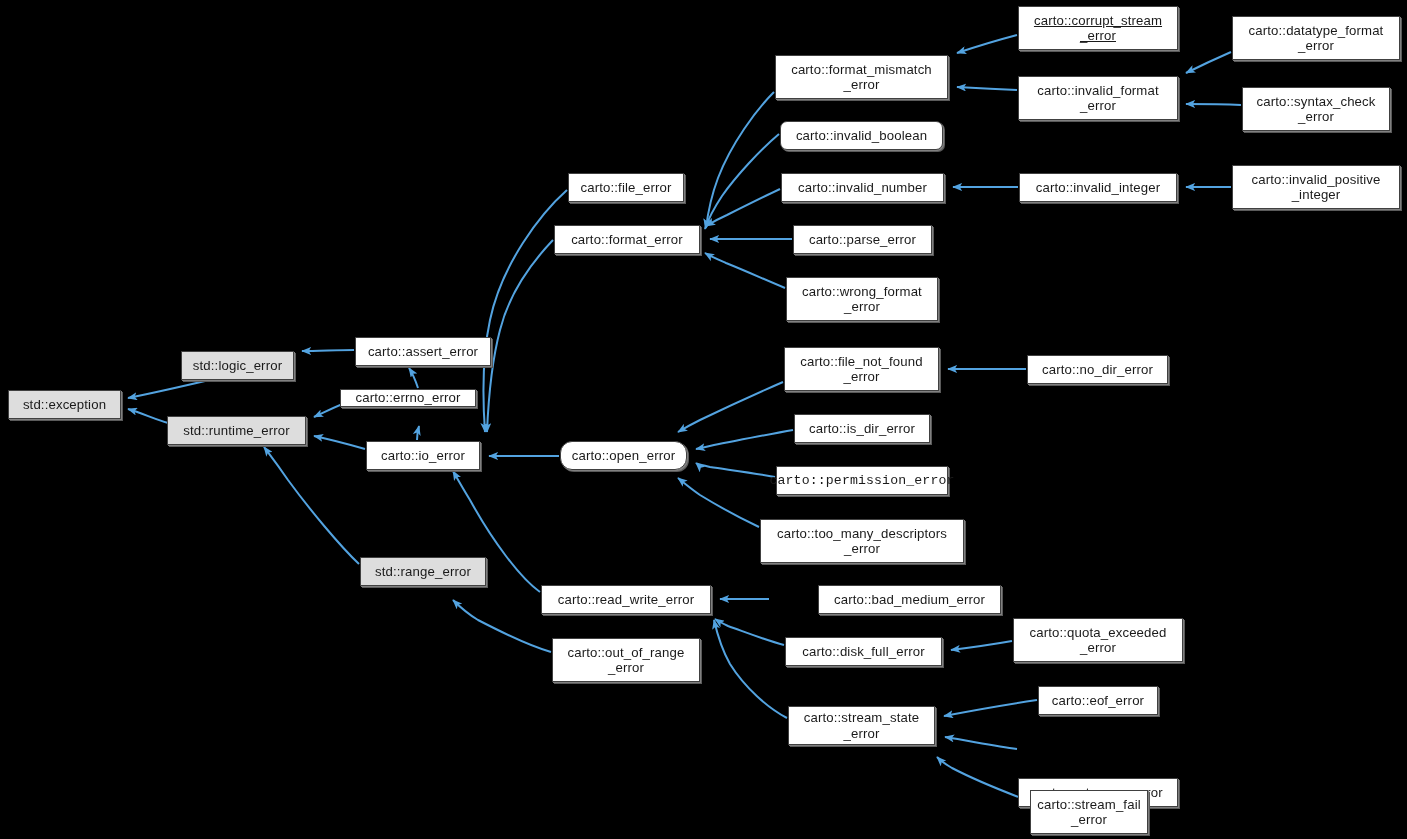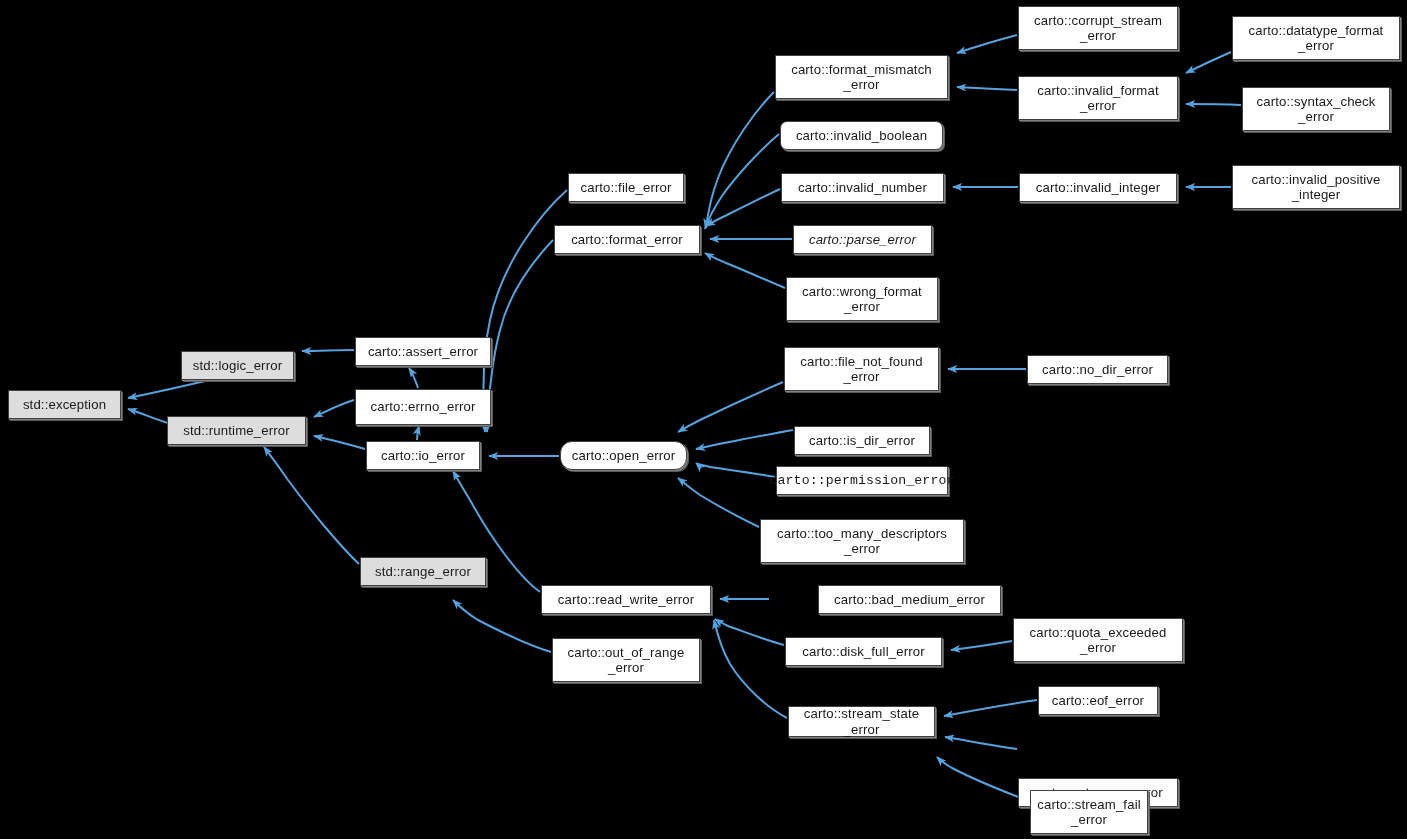--- a/index.html
+++ b/index.html
@@ -86,46 +86,46 @@
         <path d="M 1017 749 C 995 746 970 741 945 737" fill="none" stroke="#53a3e0" stroke-width="2" marker-end="url(#arrowhead)"></path>
         <path d="M 1029 801 C 1005 792 975 780 952 768 C 945 764 940 760 937 757" fill="none" stroke="#53a3e0" stroke-width="2" marker-end="url(#arrowhead)"></path>
       </g>
   </svg>
   <div id="node-layer">
       <div class="node std" style="left: 8px; top: 390px; width: 113px; height: 29px;">std::exception</div>
       <div class="node std" style="left: 181px; top: 351px; width: 113px; height: 29px;">std::logic_error</div>
       <div class="node std" style="left: 167px; top: 416px; width: 139px; height: 29px;">std::runtime_error</div>
       <div class="node std" style="left: 360px; top: 557px; width: 126px; height: 29px;">std::range_error</div>
       <div class="node carto" style="left: 355px; top: 337px; width: 136px; height: 29px;">carto::assert_error</div>
-      <div class="node carto" style="left: 355px; top: 389px; width: 136px; height: 36px;">carto::errno_error</div>
+      <div class="node carto" style="left: 340px; top: 389px; width: 136px; height: 18px;">carto::errno_error</div>
       <div class="node carto" style="left: 366px; top: 441px; width: 114px; height: 29px;">carto::io_error</div>
       <div class="node carto" style="left: 568px; top: 173px; width: 116px; height: 29px;">carto::file_error</div>
       <div class="node carto" style="left: 554px; top: 225px; width: 146px; height: 29px;">carto::format_error</div>
       <div class="node carto" style="left: 560px; top: 441px; width: 127px; height: 29px; border-radius: 12px;">carto::open_error</div>
       <div class="node carto" style="left: 541px; top: 585px; width: 170px; height: 29px;">carto::read_write_error</div>
       <div class="node carto" style="left: 552px; top: 638px; width: 148px; height: 44px;">carto::out_of_range
 _error</div>
       <div class="node carto" style="left: 775px; top: 55px; width: 173px; height: 44px;">carto::format_mismatch
 _error</div>
       <div class="node carto" style="left: 780px; top: 121px; width: 163px; height: 29px; border-radius: 7px;">carto::invalid_boolean</div>
       <div class="node carto" style="left: 781px; top: 173px; width: 163px; height: 29px;">carto::invalid_number</div>
-      <div class="node carto" style="left: 793px; top: 225px; width: 139px; height: 29px; font-style: italic;">carto::parse_error</div>
+      <div class="node carto" style="left: 793px; top: 225px; width: 139px; height: 29px;">carto::parse_error</div>
       <div class="node carto" style="left: 786px; top: 277px; width: 152px; height: 44px;">carto::wrong_format
 _error</div>
       <div class="node carto" style="left: 784px; top: 347px; width: 155px; height: 44px;">carto::file_not_found
 _error</div>
-      <div class="node carto" style="left: 794px; top: 414px; width: 136px; height: 29px; margin-top: 12px;">carto::is_dir_error</div>
+      <div class="node carto" style="left: 794px; top: 414px; width: 136px; height: 29px;">carto::is_dir_error</div>
       <div class="node carto" style="left: 776px; top: 466px; width: 172px; height: 29px; font-family: Liberation Mono, monospace;">carto::permission_error</div>
       <div class="node carto" style="left: 760px; top: 519px; width: 204px; height: 44px;">carto::too_many_descriptors
 _error</div>
       <div class="node carto" style="left: 770px; top: 585px; width: 183px; height: 29px; margin-left: 48px;">carto::bad_medium_error</div>
       <div class="node carto" style="left: 785px; top: 637px; width: 157px; height: 29px;">carto::disk_full_error</div>
-      <div class="node carto" style="left: 788px; top: 706px; width: 147px; height: 31px;">carto::stream_state
+      <div class="node carto" style="left: 788px; top: 706px; width: 147px; height: 39px;">carto::stream_state
 _error</div>
-      <div class="node carto" style="left: 1018px; top: 6px; width: 160px; height: 44px;">carto::corrupt_stream
+      <div class="node carto" style="left: 1018px; top: 6px; width: 160px; height: 44px; text-decoration: underline;">carto::corrupt_stream
 _error</div>
       <div class="node carto" style="left: 1018px; top: 76px; width: 160px; height: 44px;">carto::invalid_format
 _error</div>
       <div class="node carto" style="left: 1019px; top: 173px; width: 158px; height: 29px;">carto::invalid_integer</div>
       <div class="node carto" style="left: 1027px; top: 355px; width: 141px; height: 29px;">carto::no_dir_error</div>
       <div class="node carto" style="left: 1013px; top: 618px; width: 170px; height: 44px;">carto::quota_exceeded
 _error</div>
       <div class="node carto" style="left: 1038px; top: 686px; width: 120px; height: 29px;">carto::eof_error</div>
       <div class="node carto" style="left: 1018px; top: 738px; width: 160px; height: 29px; margin-top: 40px;">carto::not_open_error</div>
       <div class="node carto" style="left: 1030px; top: 790px; width: 118px; height: 44px;">carto::stream_fail

